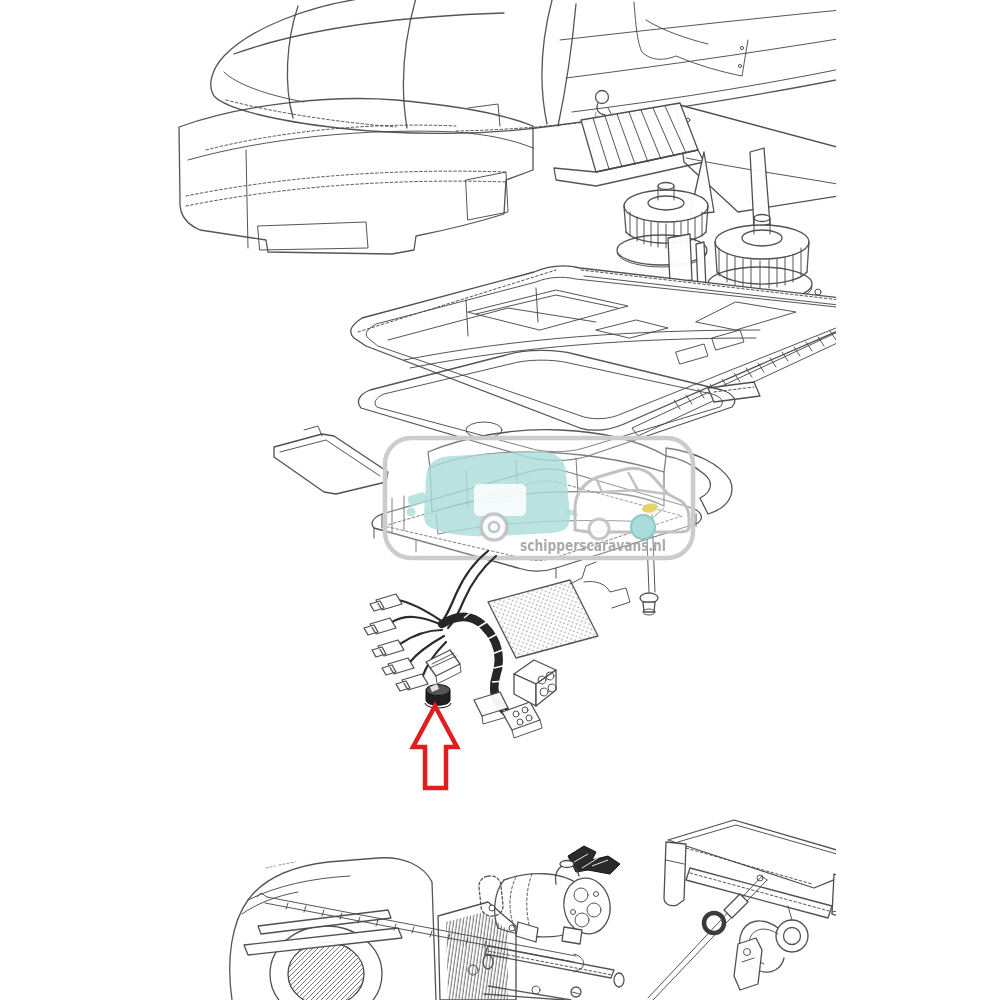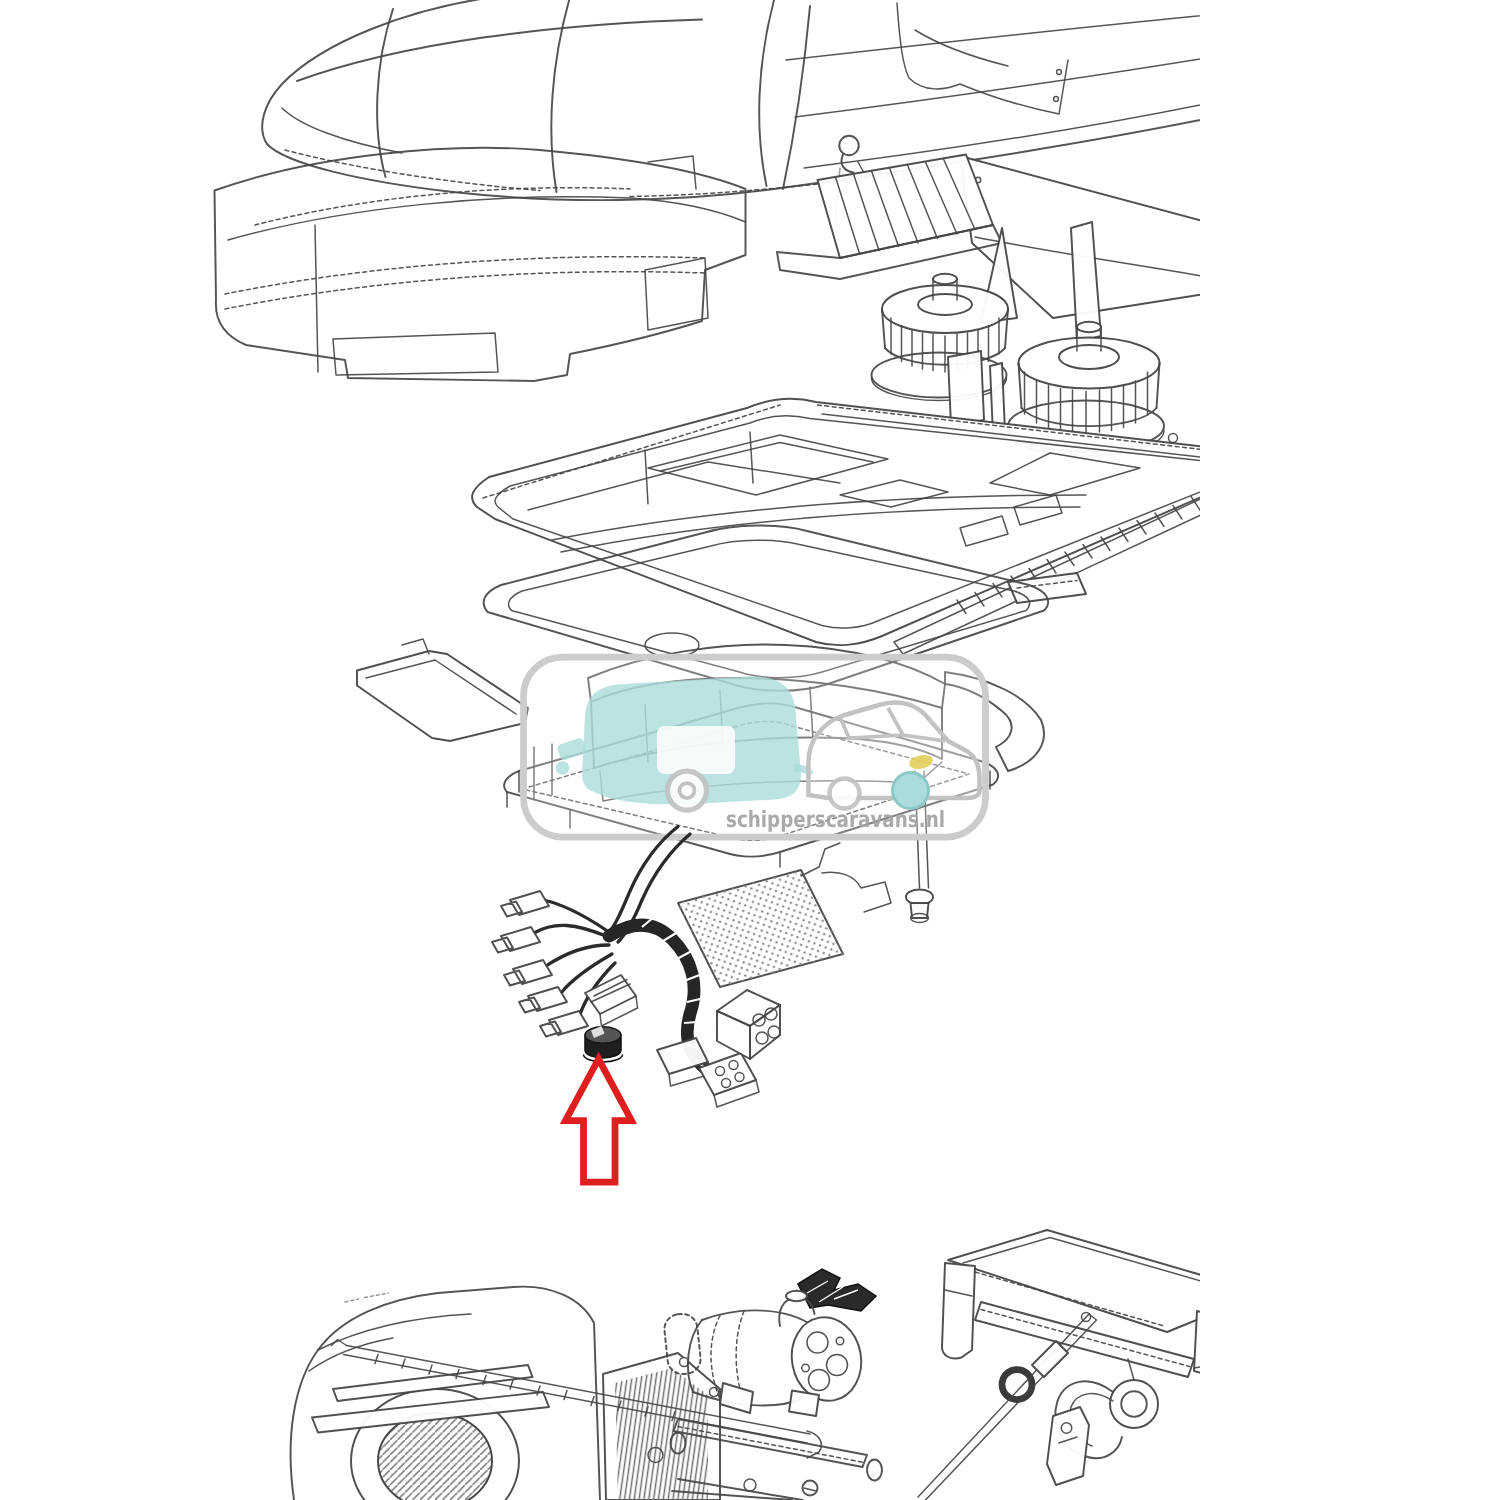--- a/index.html
+++ b/index.html
@@ -1,16 +1,16 @@
 <!DOCTYPE html>
 <html style="--background: #ffffff; --line: #474747; --line-soft: #909090; --part-black: #1f1f1f; --arrow-red: #df1f1f; --wm-frame: #cccccc; --wm-teal: #a9dcdb; --wm-teal-deep: #8cc8c8; --wm-gray: #c2c2c2; --wm-text: #a3a3a3; --wm-yellow: #e2cf5a;"><head>
 <meta charset="utf-8">
 <style>
   html,body { margin:0; padding:0; }
-  .stage { width:800px; height:1000px; background:var(--background,#fff); position:relative; overflow:hidden; }
+  .stage { width:800px; height:1000px; background:var(--background,#fff); position:relative; overflow:hidden;margin-left:36px; }
   svg { display:block; }
   .ln  { fill:none; stroke:var(--line,#474747); stroke-width:1.3; stroke-linecap:round; stroke-linejoin:round; opacity:.92; }
   .lnf { fill:#ffffff; stroke:var(--line,#474747); stroke-width:1.3; stroke-linejoin:round; opacity:.95; }
   .fine { stroke-width:1; }
   .dots { stroke-dasharray:2.6 2.3; }
   .soft { stroke:var(--line-soft,#909090); }
   .wire { fill:none; stroke:#2b2b2b; stroke-width:2.2; stroke-linecap:round; }
   .band { fill:none; stroke:#262626; stroke-width:8.5; stroke-linecap:round; }
   .rib  { fill:none; stroke:#ffffff; stroke-width:1.5; }
   .blk  { fill:var(--part-black,#1f1f1f); stroke:#111; stroke-width:1; }

